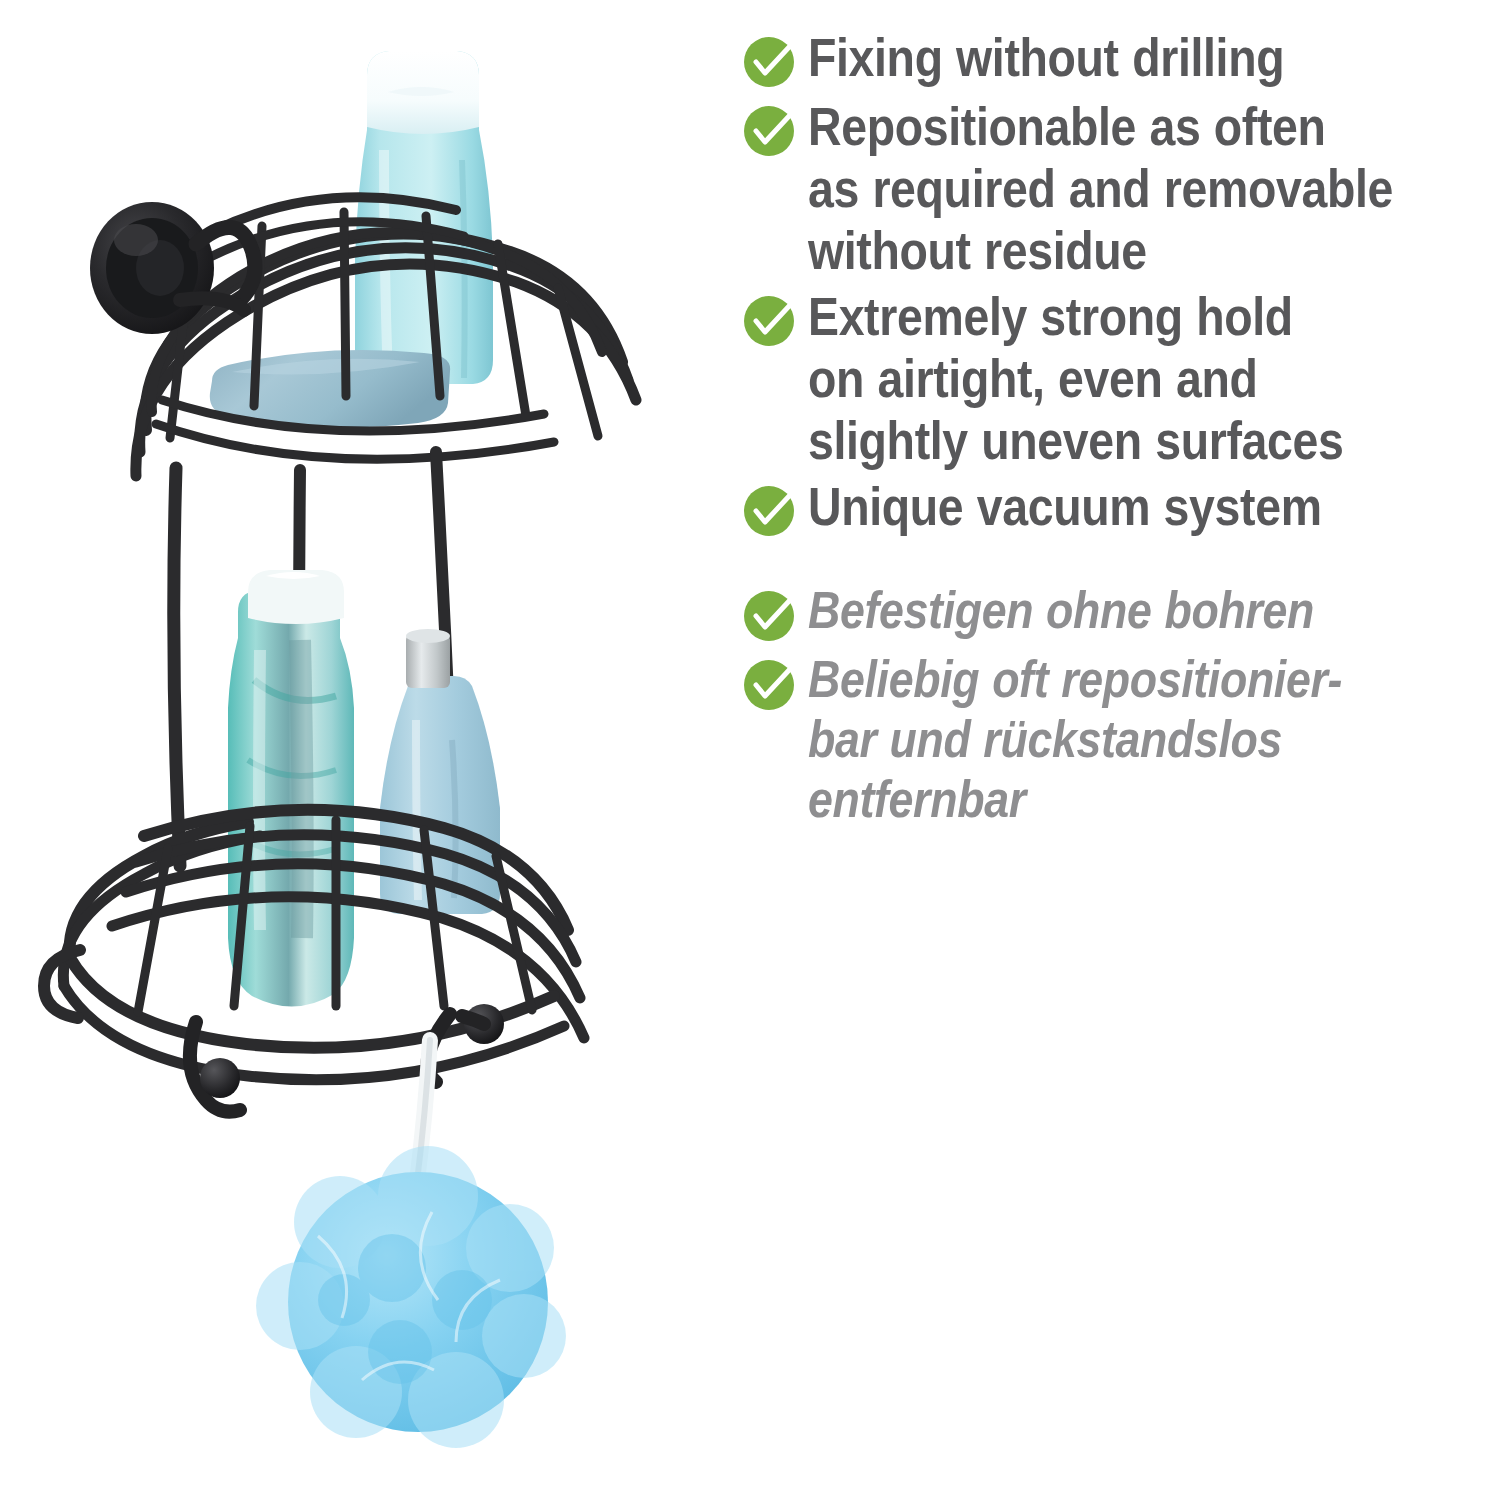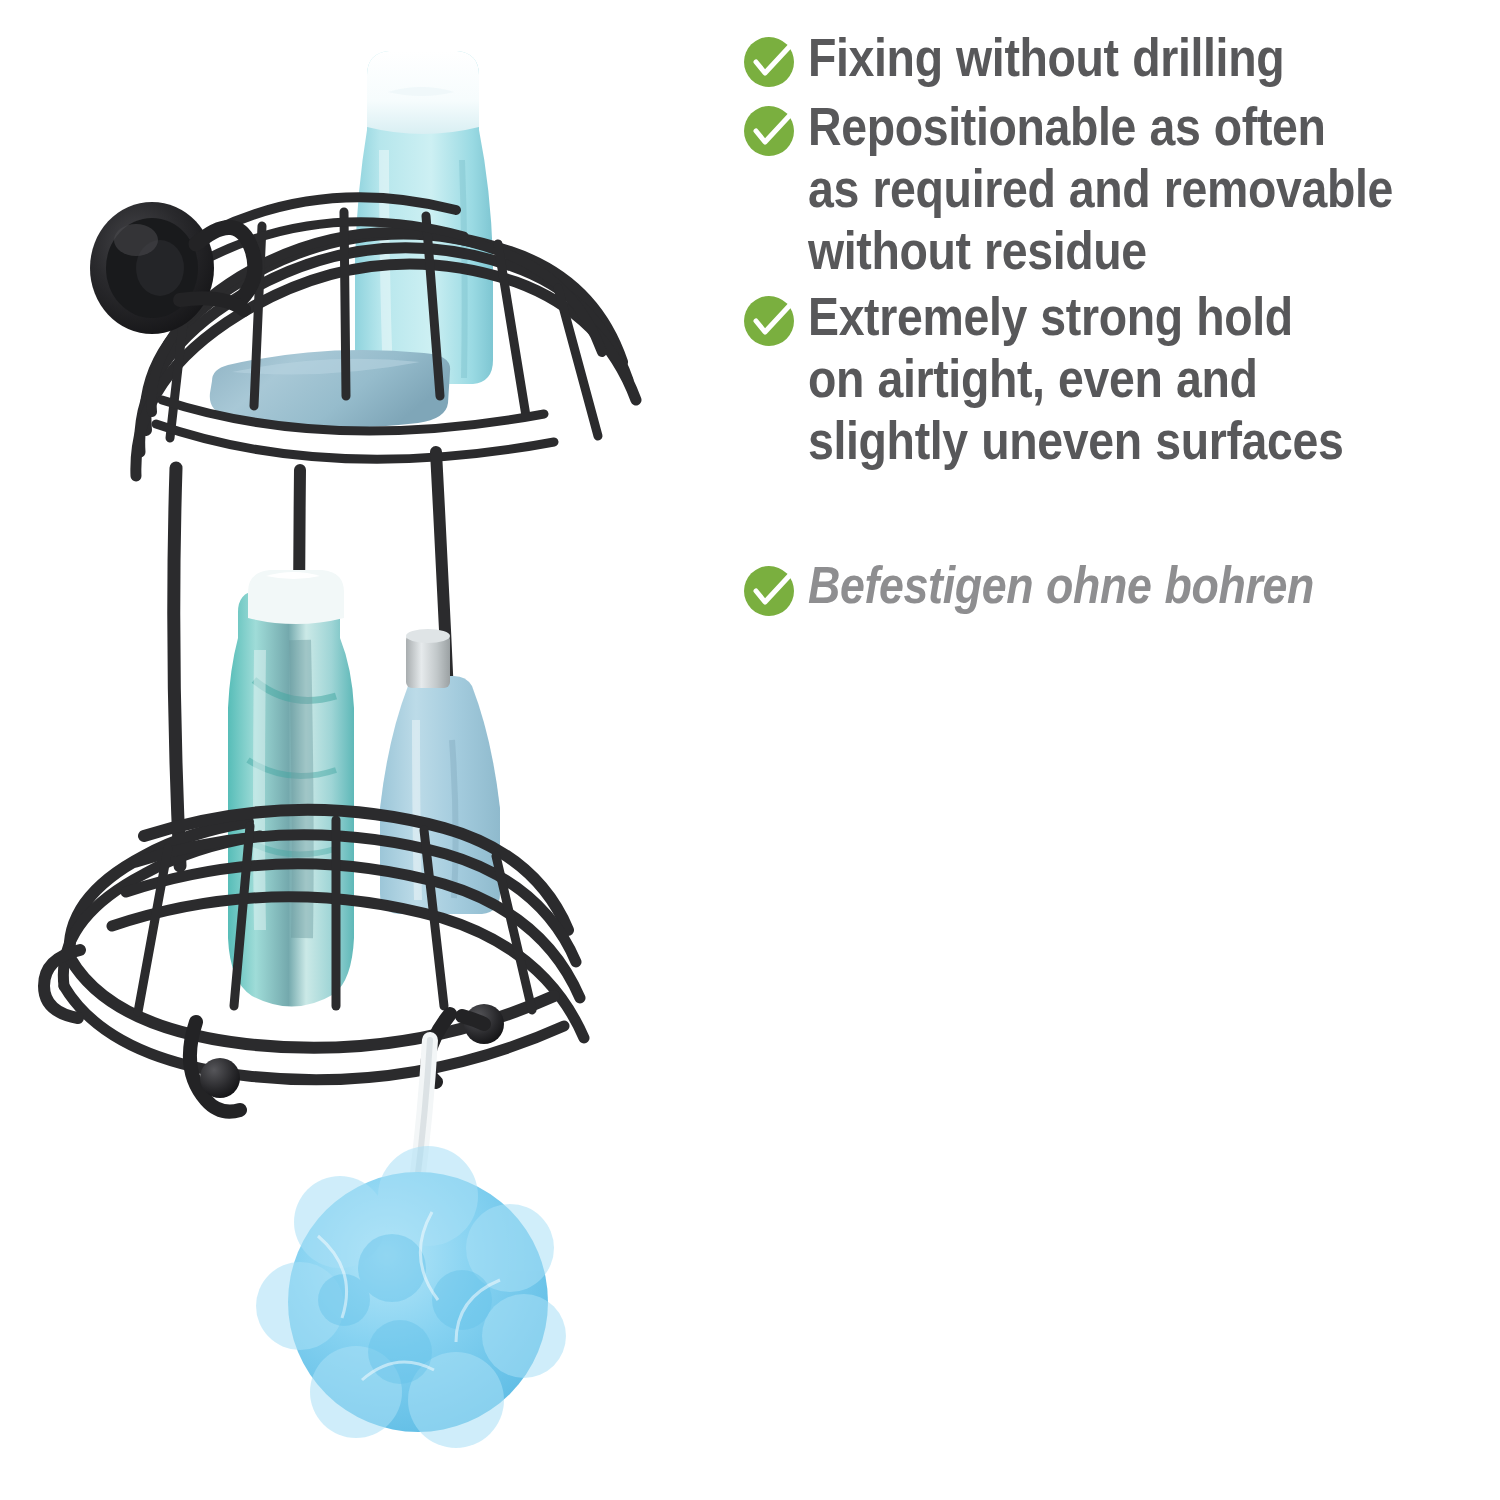--- a/index.html
+++ b/index.html
@@ -84,21 +84,21 @@
   }
 
   
   .lang-de .bullet-text {
     color: #8e8e90;
     font-size: 52px;
     line-height: 60px;
     font-style: italic;
   }
 
-  .lang-de { margin-top: 84px; }
+  .lang-de { margin-top: 40px; }
 
   .lang-en .bullet-row { margin-bottom: 4px; }
   .lang-de .bullet-row { margin-bottom: 4px; }
 </style>
 </head>
 <body>
 
 <div id="page">
 
   <div id="product-pane">
@@ -338,32 +338,54 @@
             <path d="M14 29 l9 11 l26 -28" fill="none" stroke="#ffffff" stroke-width="5" stroke-linecap="round" stroke-linejoin="round"></path>
           </svg>
         </span>
         <span style="flex:1 1 auto;">
           <span class="bullet-text" style="display:block;">Extremely strong hold</span>
           <span class="bullet-text" style="display:block;">on airtight, even and</span>
           <span class="bullet-text" style="display:block;">slightly uneven surfaces</span>
         </span>
       </div>
 
+      <div class="bullet-row">
+        <span class="check-wrap">
+          <svg class="check-icon" viewBox="0 0 58 58">
+            <circle cx="27" cy="29" r="25" fill="#7aaf3f"></circle>
+            <path d="M14 29 l9 11 l26 -28" fill="none" stroke="#ffffff" stroke-width="5" stroke-linecap="round" stroke-linejoin="round"></path>
+          </svg>
+        </span>
+        <span class="bullet-text">Unique vacuum system</span>
+      </div>
     </div>
 
     <div class="bullet-group lang-de">
 
       <div class="bullet-row">
         <span class="check-wrap">
           <svg class="check-icon" viewBox="0 0 58 58">
             <circle cx="27" cy="29" r="25" fill="#7aaf3f"></circle>
             <path d="M14 29 l9 11 l26 -28" fill="none" stroke="#ffffff" stroke-width="5" stroke-linecap="round" stroke-linejoin="round"></path>
           </svg>
         </span>
         <span class="bullet-text">Befestigen ohne bohren</span>
       </div>
 
 
+      <div class="bullet-row">
+        <span class="check-wrap">
+          <svg class="check-icon" viewBox="0 0 58 58">
+            <circle cx="27" cy="29" r="25" fill="#7aaf3f"></circle>
+            <path d="M14 29 l9 11 l26 -28" fill="none" stroke="#ffffff" stroke-width="5" stroke-linecap="round" stroke-linejoin="round"></path>
+          </svg>
+        </span>
+        <span style="flex:1 1 auto;">
+          <span class="bullet-text" style="display:block;">Beliebig oft repositionier-</span>
+          <span class="bullet-text" style="display:block;">bar und rückstandslos</span>
+          <span class="bullet-text" style="display:block;">entfernbar</span>
+        </span>
+      </div>
 
     </div>
 
   </div>
 </div>
 
 </body></html>

